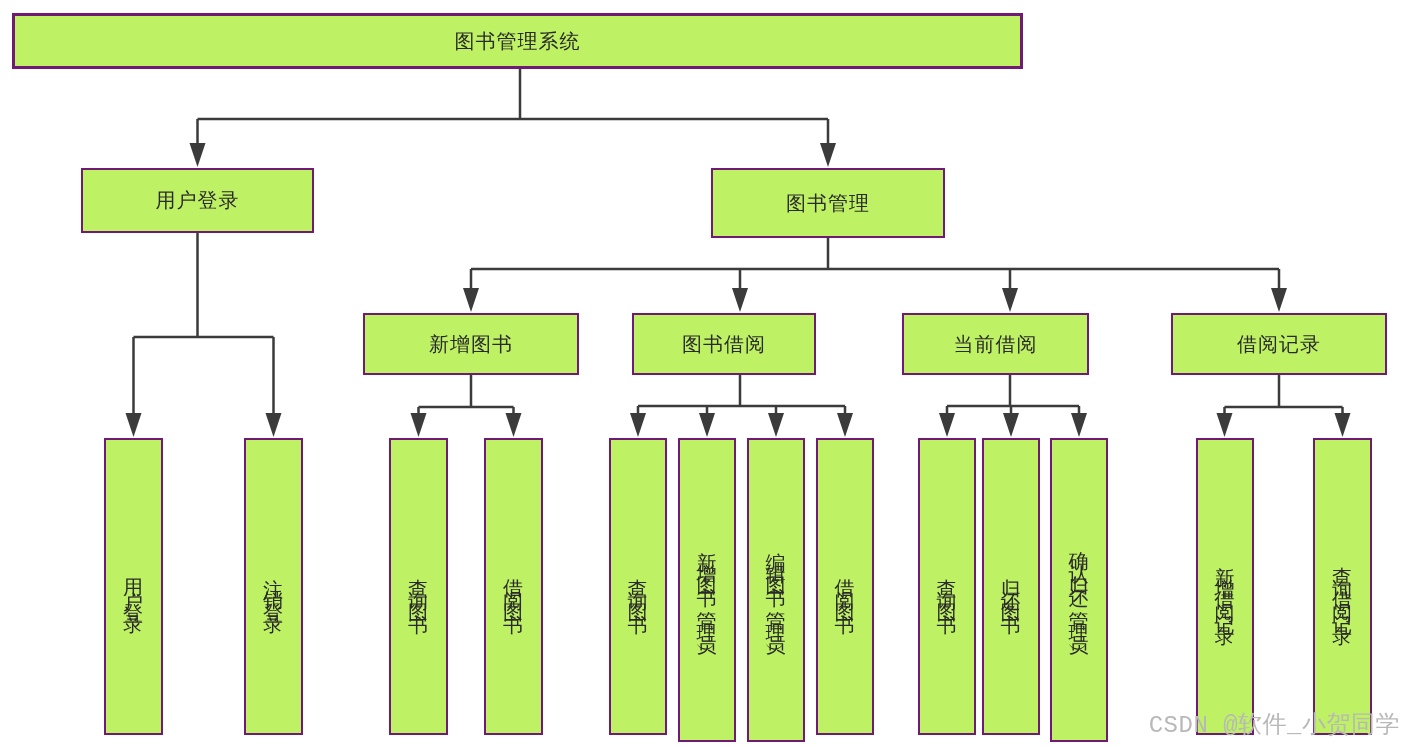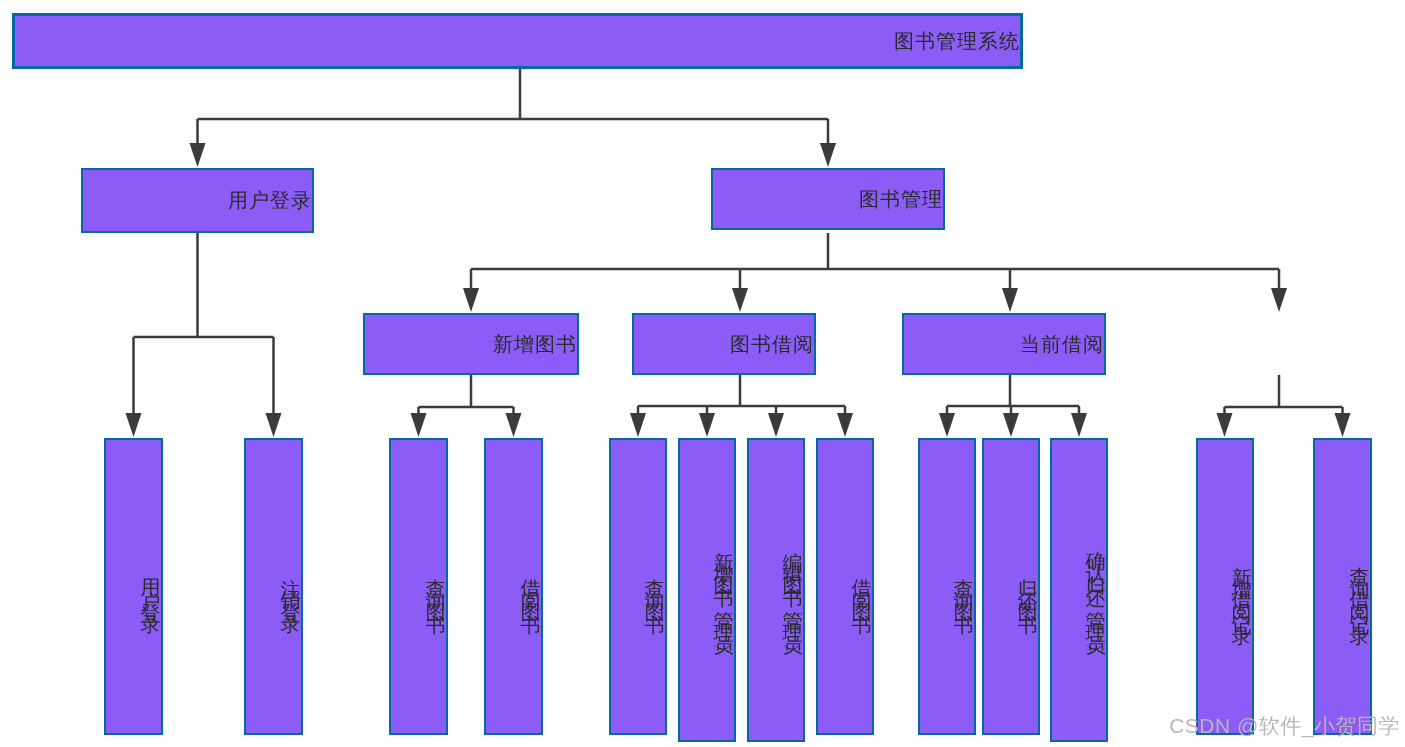--- a/index.html
+++ b/index.html
@@ -12,45 +12,46 @@
     overflow: hidden;
   }
   svg.connectors {
     position: absolute;
     left: 0; top: 0;
     width: 1405px; height: 747px;
   }
   .box {
     position: absolute;
     box-sizing: border-box;
-    background: #8b5cf6;
-    border: 2px solid #0369a1;
+    background: #bef264;
+    border: 2px solid #701a75;
     display: flex;
     align-items: center;
-    justify-content: flex-end;
+    justify-content: center;
     color: #2a2a2a;
   }
   .box.root { border-width: 3px; }
   .box.h { font-size: 20px; letter-spacing: 1px; }
   .box.v span {
     writing-mode: vertical-lr;
     text-orientation: mixed;
     font-size: 20px;
     letter-spacing: 12px;
     line-height: 1;
     white-space: nowrap;
   }
   .watermark {
     position: absolute;
     right: 5px;
     bottom: 7px;
-    font-size: 21px;
+    font-size: 24px;
     color: #b8b8b8;
     letter-spacing: 0.5px;
     z-index: 5;
+    font-family: Liberation Mono, monospace;
   }
 </style>
 </head>
 <body>
 
 <div class="canvas">
 
   <svg class="connectors" viewBox="0 0 1405 747" aria-hidden="true">
     <g stroke="#3b3b3b" stroke-width="2.5" fill="none">
 
@@ -91,32 +92,35 @@
     </g>
   </svg>
 
   <div class="box h root" style="left:12px; top:13px; width:1011px; height:56px;">
     <span>图书管理系统</span>
   </div>
 
   <div class="box h" style="left:81px; top:168px; width:233px; height:65px;">
     <span>用户登录</span>
   </div>
-  <div class="box h" style="left:711px; top:168px; width:234px; height:62px;">
+  <div class="box h" style="left:711px; top:168px; width:234px; height:70px;">
     <span>图书管理</span>
   </div>
 
   <div class="box h" style="left:363px; top:313px; width:216px; height:62px;">
     <span>新增图书</span>
   </div>
   <div class="box h" style="left:632px; top:313px; width:184px; height:62px;">
     <span>图书借阅</span>
   </div>
-  <div class="box h" style="left:902px; top:313px; width:204px; height:62px;">
+  <div class="box h" style="left:902px; top:313px; width:187px; height:62px;">
     <span>当前借阅</span>
+  </div>
+  <div class="box h" style="left:1171px; top:313px; width:216px; height:62px;">
+    <span>借阅记录</span>
   </div>
 
   <div class="box v" style="left:104px; top:438px; width:59px; height:297px;">
     <span>用户登录</span>
   </div>
   <div class="box v" style="left:244px; top:438px; width:59px; height:297px;">
     <span>注销登录</span>
   </div>
 
   <div class="box v" style="left:389px; top:438px; width:59px; height:297px;">

